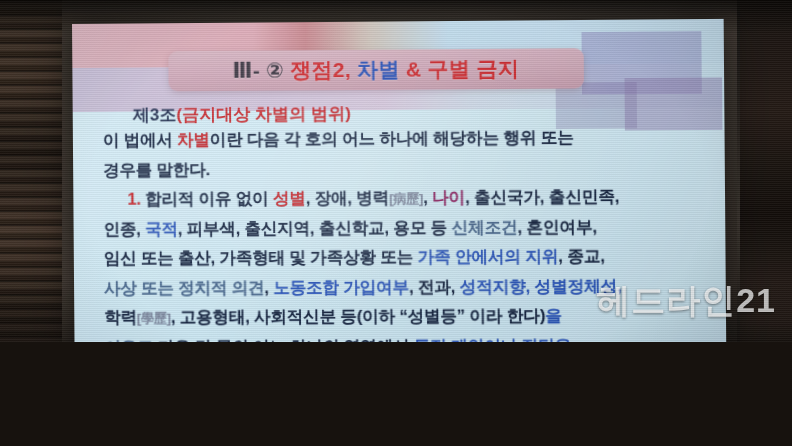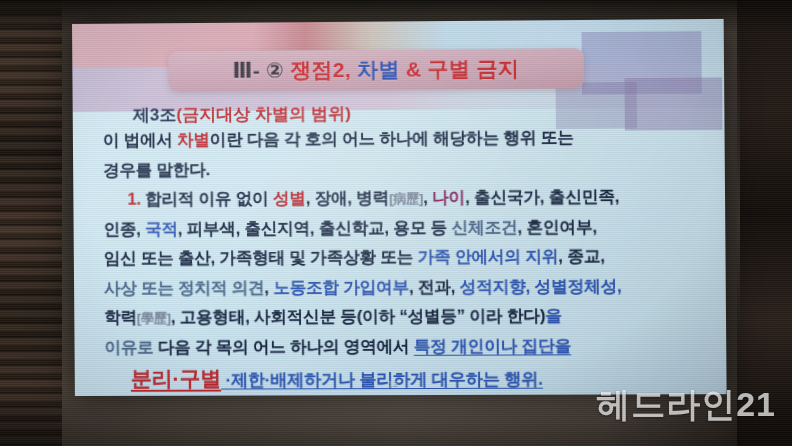--- a/index.html
+++ b/index.html
@@ -1,21 +1,21 @@
 <!DOCTYPE html>
 <html><head>
 <meta charset="utf-8">
 <style>
   html,body{margin:0;padding:0;}
   body{
     width:792px;height:446px;overflow:hidden;
     font-family:"Liberation Sans","DejaVu Sans",sans-serif;
     background:#17120e;
   }
-  .photo{position:relative;width:792px;height:446px;overflow:hidden;background:#1a1511;}
+  .photo{position:relative;width:792px;height:342px;overflow:hidden;background:#1a1511;}
 
   
   .wall{position:absolute;inset:0;
     background:linear-gradient(100deg,#2a231d 0%,#3b332c 6%,#4a4138 14%,#5d544a 30%,#6b6157 55%,#5a5047 78%,#332c26 92%,#140f0c 100%);}
   .wood-left{position:absolute;left:0;top:0;width:62px;height:446px;
     background:linear-gradient(180deg,#2e231a,#3a2c20 18%,#241a13 34%,#3d2e22 52%,#281d15 70%,#36281d 88%,#1d1510);}
   .wood-left:after{content:"";position:absolute;inset:0;
     background:repeating-linear-gradient(180deg,rgba(0,0,0,.45) 0 2px,rgba(255,255,255,.035) 2px 9px,rgba(0,0,0,.25) 9px 14px);}
   .wood-right{position:absolute;right:0;top:0;width:52px;height:446px;
     background:linear-gradient(180deg,#191310,#241b15 25%,#120d0a 48%,#2a201a 72%,#0d0907);}

